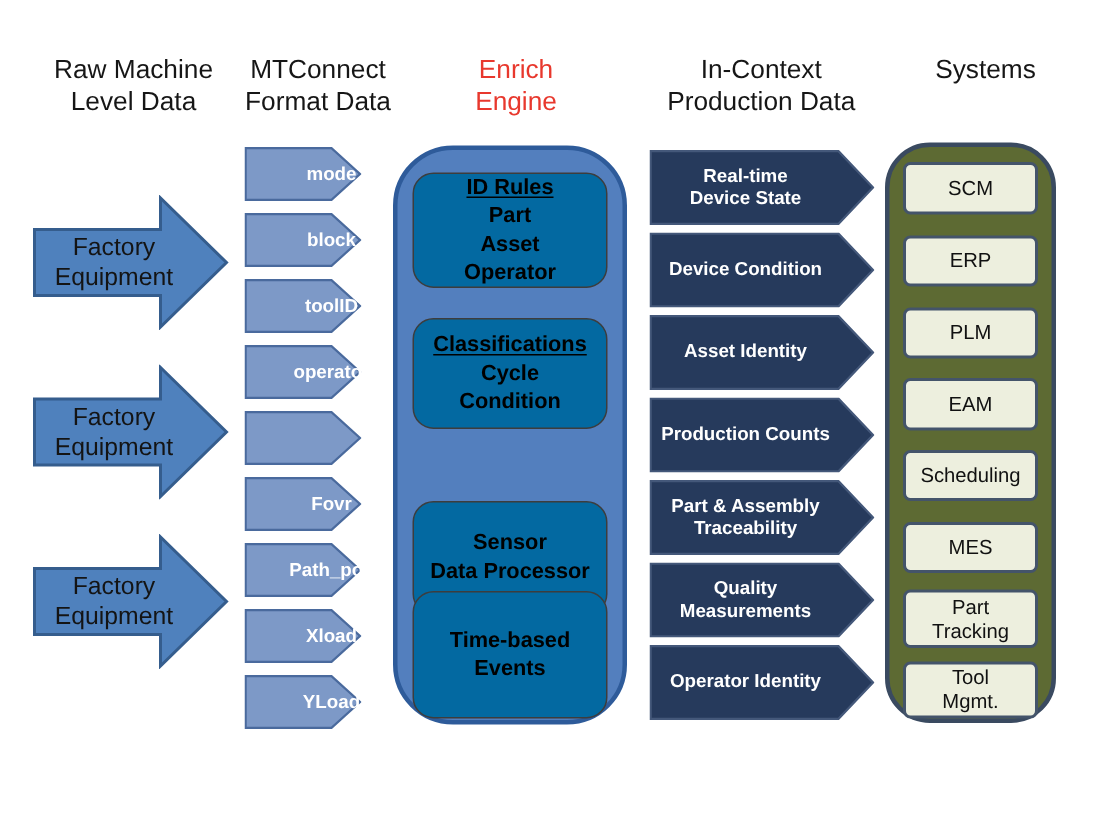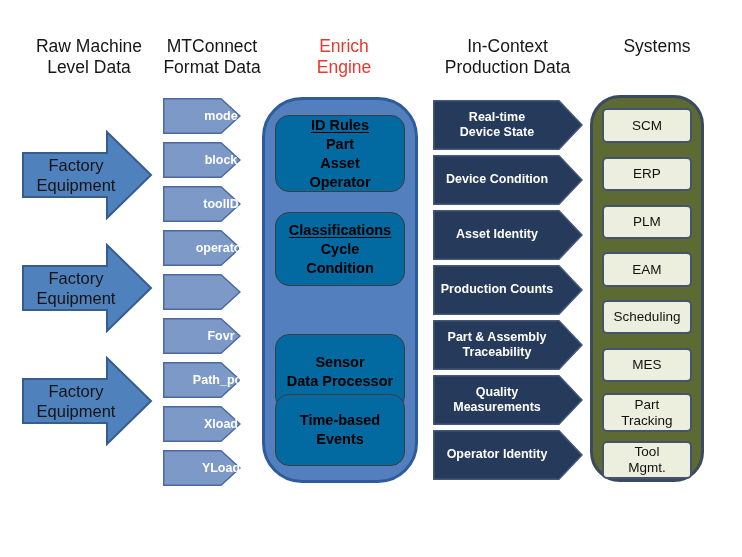--- a/index.html
+++ b/index.html
@@ -172,21 +172,21 @@
     </div>
     <div class="ebox" style="top:112px;height:74px;">
       <div class="u">Classifications</div>
       <div>Cycle</div>
       <div>Condition</div>
     </div>
     <div class="ebox" style="top:212px;height:76px;margin-top:22px;">
       <div>Sensor</div>
       <div>Data Processor</div>
     </div>
-    <div class="ebox" style="top:294px;height:72px;">
+    <div class="ebox" style="top:294px;height:85px;">
       <div>Time-based</div>
       <div>Events</div>
     </div>
   </div>
 
   <div class="navy" style="top:100px;">
     <svg viewBox="0 0 150 50" preserveAspectRatio="none">
         <polygon class="navy-poly" points="0.75,0.75 126,0.75 149,25 126,49.25 0.75,49.25"></polygon>
       </svg>
     <div class="txt">

